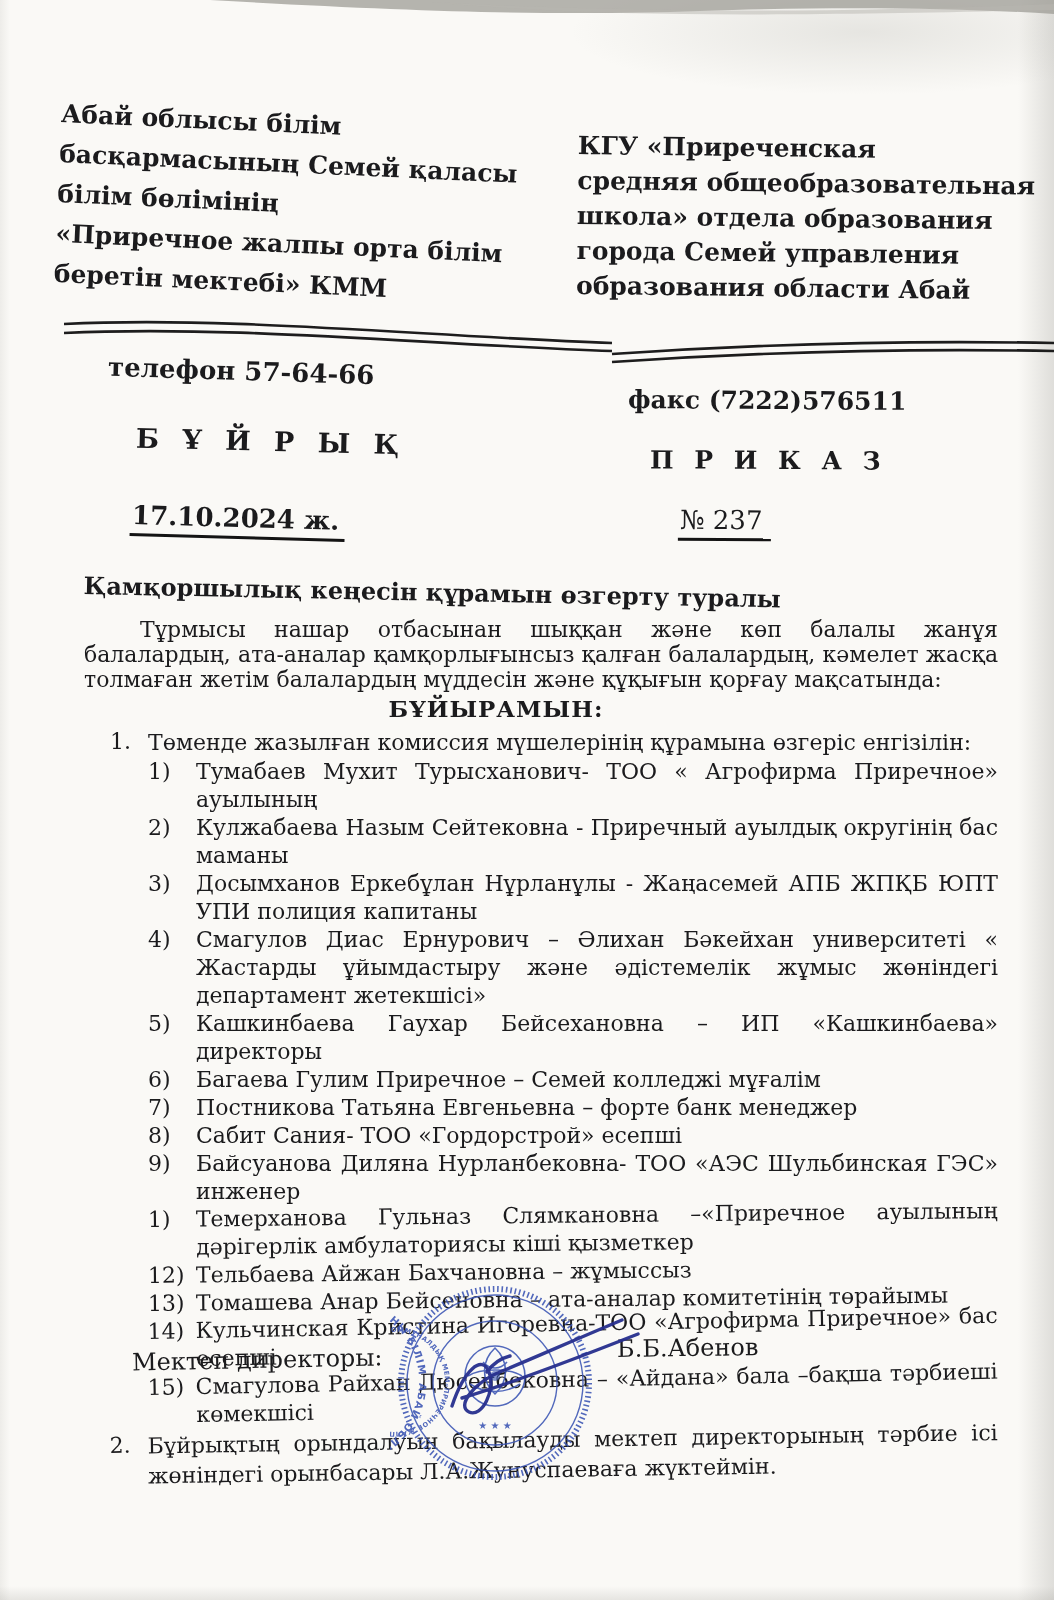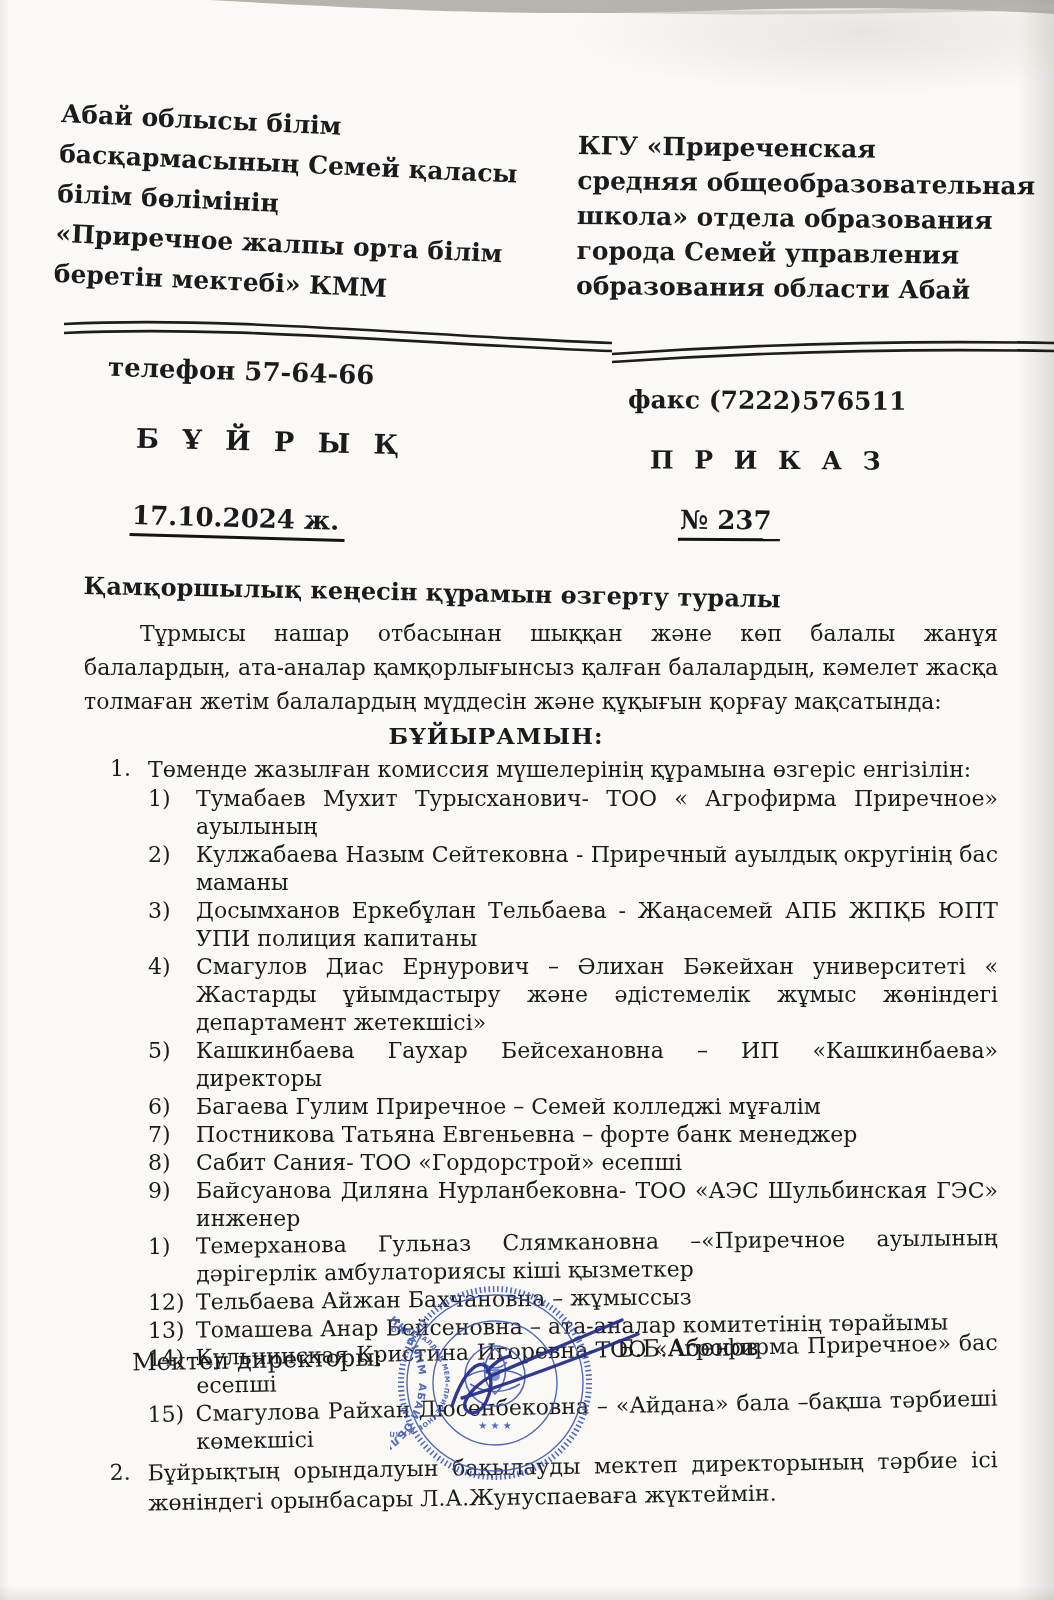--- a/index.html
+++ b/index.html
@@ -24,25 +24,25 @@
   #header-left{left:62px;top:94px;width:420px;font-weight:bold;font-size:25px;line-height:40px;transform:rotate(2.6deg);transform-origin:left top;}
   #header-right{left:578px;top:128px;width:410px;font-weight:bold;font-size:25px;line-height:35px;transform:rotate(0.7deg);transform-origin:left top;}
   
   #separator{left:0;top:312px;width:1054px;height:56px;}
   
   #phone{left:108px;top:356px;font-size:26px;font-weight:bold;transform:rotate(1.8deg);}
   #fax{left:628px;top:386px;font-size:25px;font-weight:bold;transform:rotate(0.4deg);}
   #title-kz{left:136px;top:426px;font-size:27px;font-weight:bold;letter-spacing:7px;transform:rotate(1.4deg);}
   #title-ru{left:650px;top:446px;font-size:25px;font-weight:bold;letter-spacing:6px;transform:rotate(0.3deg);}
   #order-date{left:130px;top:503px;font-size:26px;font-weight:bold;border-bottom:3px solid #141414;padding:0 6px 3px 2px;transform:rotate(1.6deg);}
-  #order-number{left:678px;top:505px;font-size:26px;font-weight:bold;border-bottom:3px solid #141414;padding:0 8px 3px 2px;transform:rotate(0.4deg);}
+  #order-number{left:678px;top:505px;font-size:26px;font-weight:normal;border-bottom:3px solid #141414;padding:0 8px 3px 2px;transform:rotate(0.4deg);}
   
   #body{left:0;top:570px;width:1054px;box-sizing:border-box;padding:0 56px 0 84px;font-size:22px;line-height:1.3;}
   #subject{font-weight:bold;font-size:24px;margin-bottom:16px;transform:rotate(1.1deg);transform-origin:left top;}
-  #intro{text-align:justify;text-indent:56px;line-height:34px;margin:0;}
+  #intro{text-align:justify;text-indent:56px;line-height:25px;margin:0;}
   #resolve{text-align:center;font-size:23px;margin:2px 90px 4px 0;letter-spacing:1px;font-weight:bold;}
   .point-row{display:flex;margin-left:26px;}
   .point-num{flex:0 0 38px;}
   .point-text{flex:1;text-align:justify;line-height:30px;}
   #members{margin-left:64px;}
   .member-row{display:flex;line-height:28px;transform-origin:left center;}
   .member-num{flex:0 0 48px;}
   .member-text{flex:1;text-align:justify;}
   .tilt-a{transform:rotate(-0.6deg);}
   .tilt-b{transform:rotate(-1.1deg);}
@@ -108,21 +108,21 @@
         <div class="member-row">
           <span class="member-num">1)</span>
           <span class="member-text">Тумабаев Мухит Турысханович-  ТОО « Агрофирма Приречное» ауылының</span>
         </div>
         <div class="member-row">
           <span class="member-num">2)</span>
           <span class="member-text">Кулжабаева Назым Сейтековна - Приречный ауылдық округінің бас маманы</span>
         </div>
         <div class="member-row">
           <span class="member-num">3)</span>
-          <span class="member-text">Досымханов Еркебұлан Тельбаева -   Жаңасемей АПБ ЖПҚБ ЮПТ УПИ полиция капитаны</span>
+          <span class="member-text">Досымханов Еркебұлан Нұрланұлы -   Жаңасемей АПБ ЖПҚБ ЮПТ УПИ полиция капитаны</span>
         </div>
         <div class="member-row">
           <span class="member-num">4)</span>
           <span class="member-text">Смагулов Диас Ернурович – Әлихан Бәкейхан университеті « Жастарды ұйымдастыру және әдістемелік жұмыс жөніндегі департамент жетекшісі»</span>
         </div>
         <div class="member-row">
           <span class="member-num">5)</span>
           <span class="member-text">Кашкинбаева Гаухар Бейсехановна – ИП «Кашкинбаева» директоры</span>
         </div>
         <div class="member-row">

